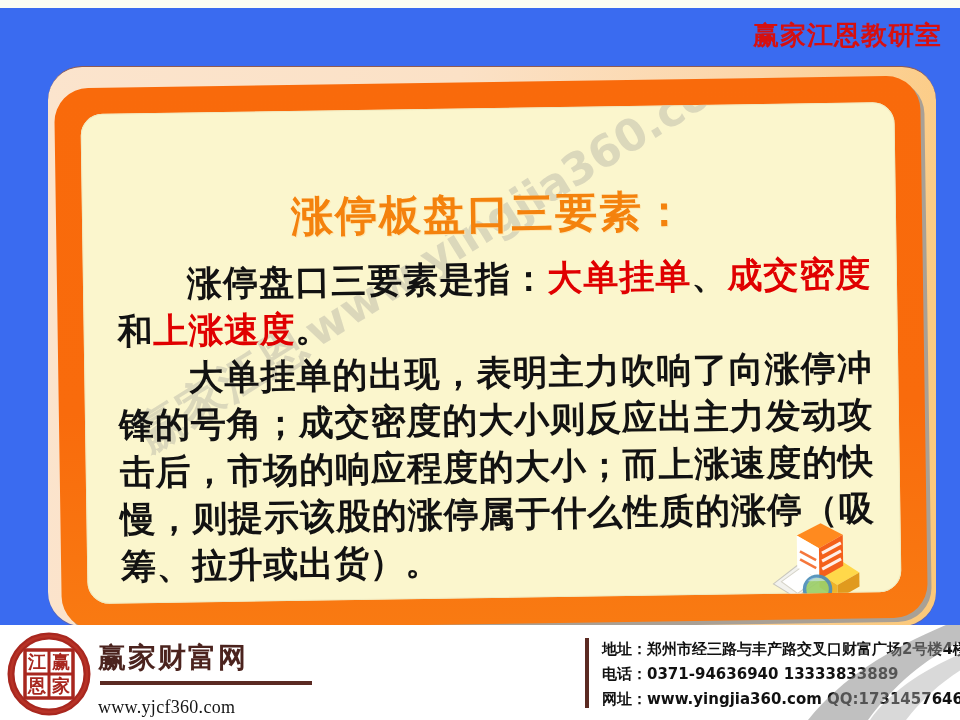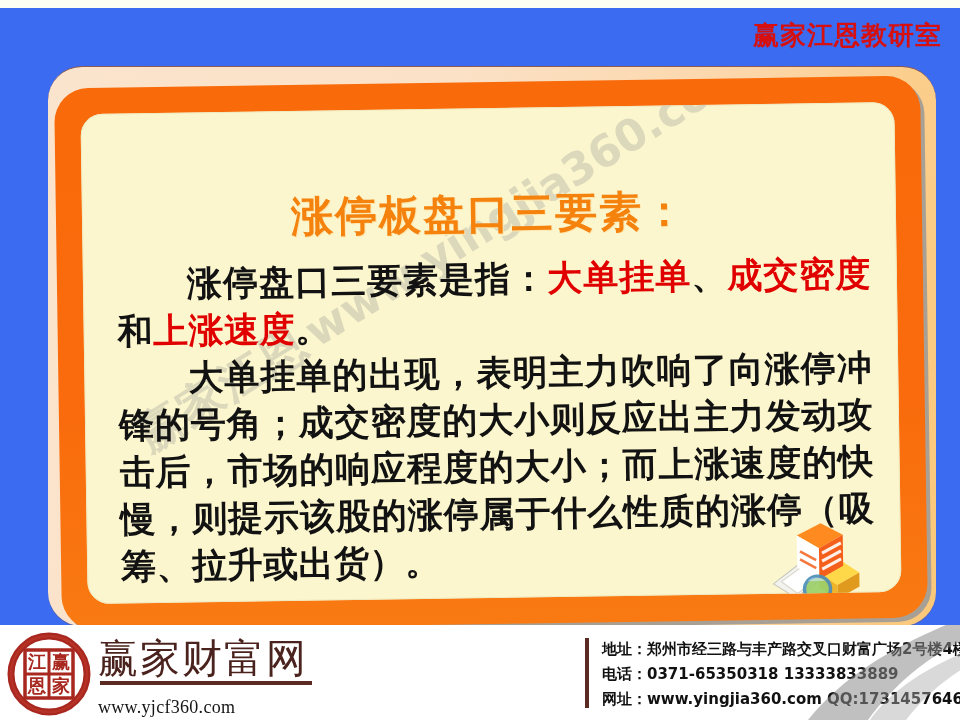--- a/index.html
+++ b/index.html
@@ -111,21 +111,21 @@
   .footer {
     position:absolute; left:0; top:625px; width:960px; height:95px;
     background:#ffffff;
   }
   .seal {
     position:absolute; left:6px; top:6px; width:86px; height:86px;
   }
   .brand-block { position:absolute; left:98px; top:12px; }
   .brand-name {
     font-family:"DejaVu Sans","Liberation Sans",sans-serif;
-    font-weight:400; font-size:40px; line-height:42px;
+    font-weight:700; font-size:28px; line-height:42px;
     color:#4b231e; letter-spacing:2px;
   }
   .brand-rule {
     width:212px; height:4px; background:#5b2a22; margin:2px 0 3px 2px;
   }
   .brand-url {
     font-family:Liberation Serif, serif;
     font-size:18px; color:#141414; letter-spacing:.3px;margin-top:12px;
   }
   .divider {
@@ -224,21 +224,21 @@
     <div class="brand-block">
       <div class="brand-name">赢家财富网</div>
       <div class="brand-rule"></div>
       <div class="brand-url">www.yjcf360.com</div>
     </div>
 
     <div class="divider"></div>
 
     <div class="contact" id="contact-list">
         <div class="contact-row"><span>地址：</span><span class="val">郑州市经三路与丰产路交叉口财富广场2号楼4楼C户</span></div>
-        <div class="contact-row"><span>电话：</span><span class="val">0371-65350318  13333833889</span></div>
+        <div class="contact-row"><span>电话：</span><span class="val">0371-94636940  13333833889</span></div>
         <div class="contact-row"><span>网址：</span><span class="val">www.yingjia360.com  QQ:1731457646</span></div>
       </div>
 
     <div class="footer-swoosh">
       <svg viewBox="0 0 230 95" width="230" height="95">
         <path d="M240 -10 C170 18 118 46 78 95 L138 95 C168 54 206 26 248 8 Z" fill="#8d8d8d" opacity=".55"></path>
         <path d="M252 20 C200 40 162 64 140 95 L176 95 C198 66 228 44 258 30 Z" fill="#aaaaaa" opacity=".45"></path>
       </svg>
     </div>
   </div>

